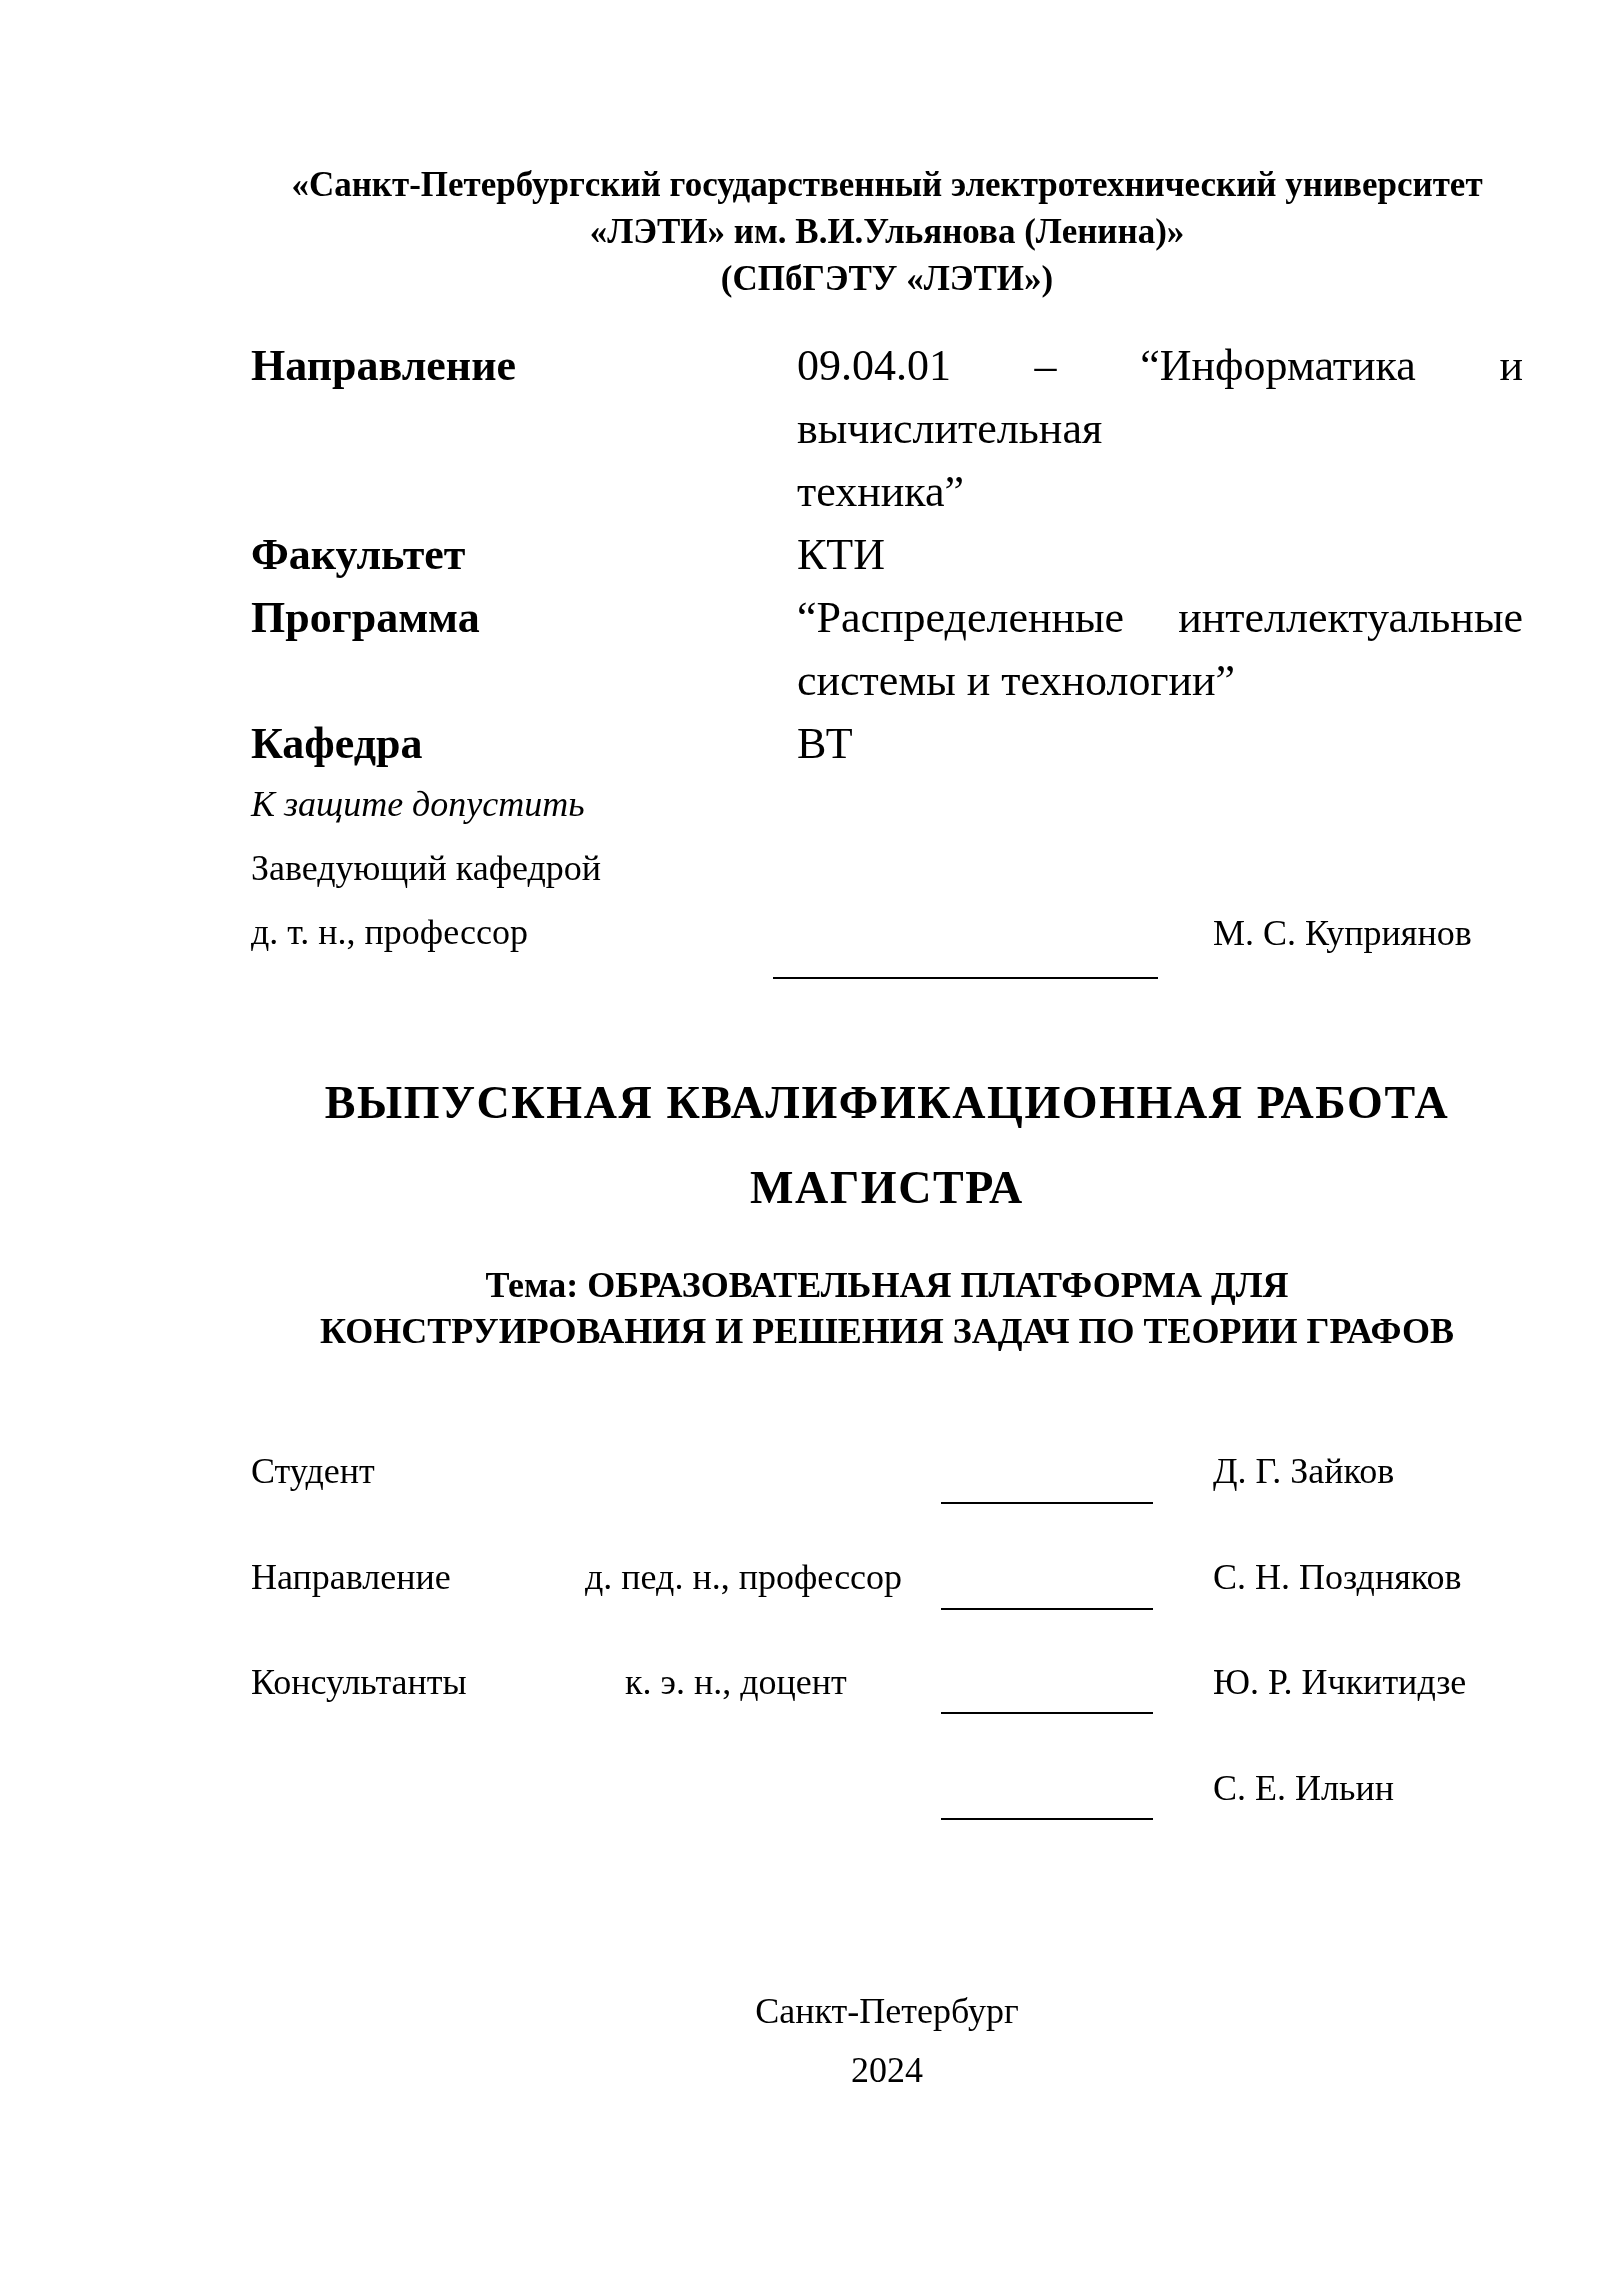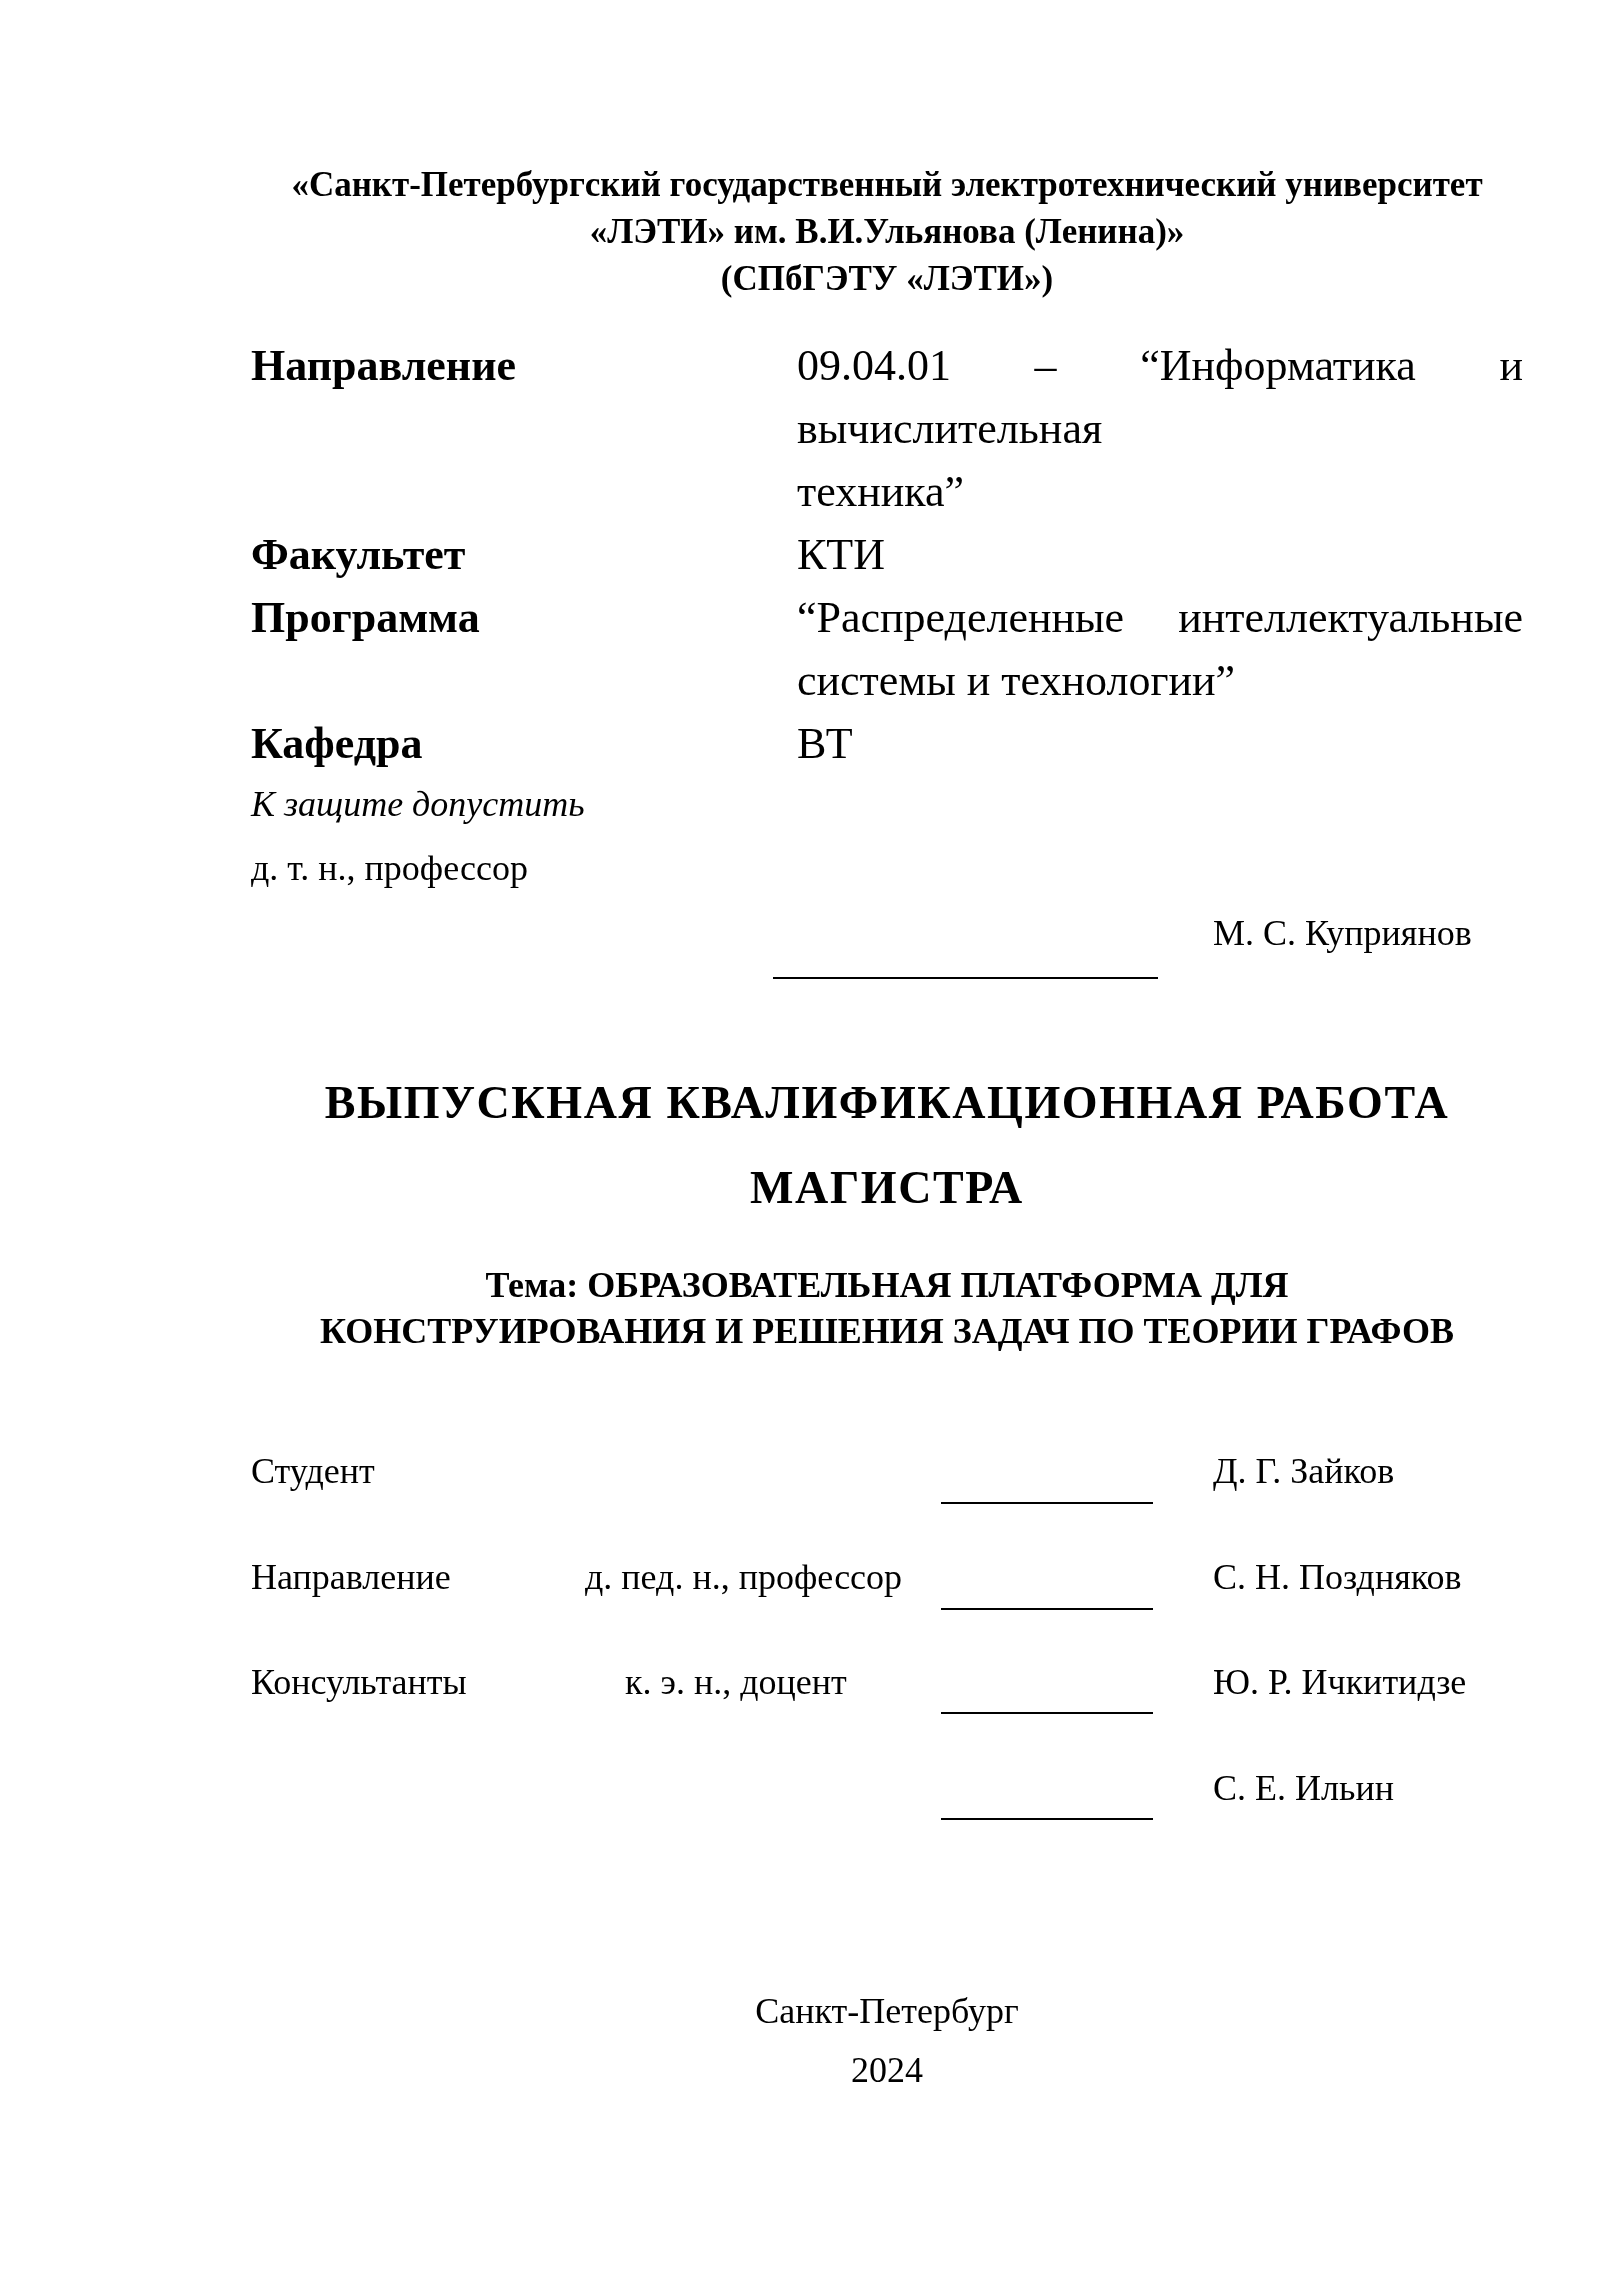--- a/index.html
+++ b/index.html
@@ -139,20 +139,21 @@
       </div>
     </div>
     <div class="irow">
       <div class="ilabel">Кафедра</div>
       <div class="ival">ВТ</div>
     </div>
   </div>
 
   <div class="admit">
     <div class="italic">К защите допустить</div>
+    <div>Заведующий кафедрой</div>
     <div>д. т. н., профессор</div>
   </div>
   <div class="approver-name">М. С. Куприянов</div>
   <div class="uline uline-head"></div>
 
   <div class="title">
     <div>ВЫПУСКНАЯ КВАЛИФИКАЦИОННАЯ РАБОТА</div>
     <div>МАГИСТРА</div>
   </div>
 

